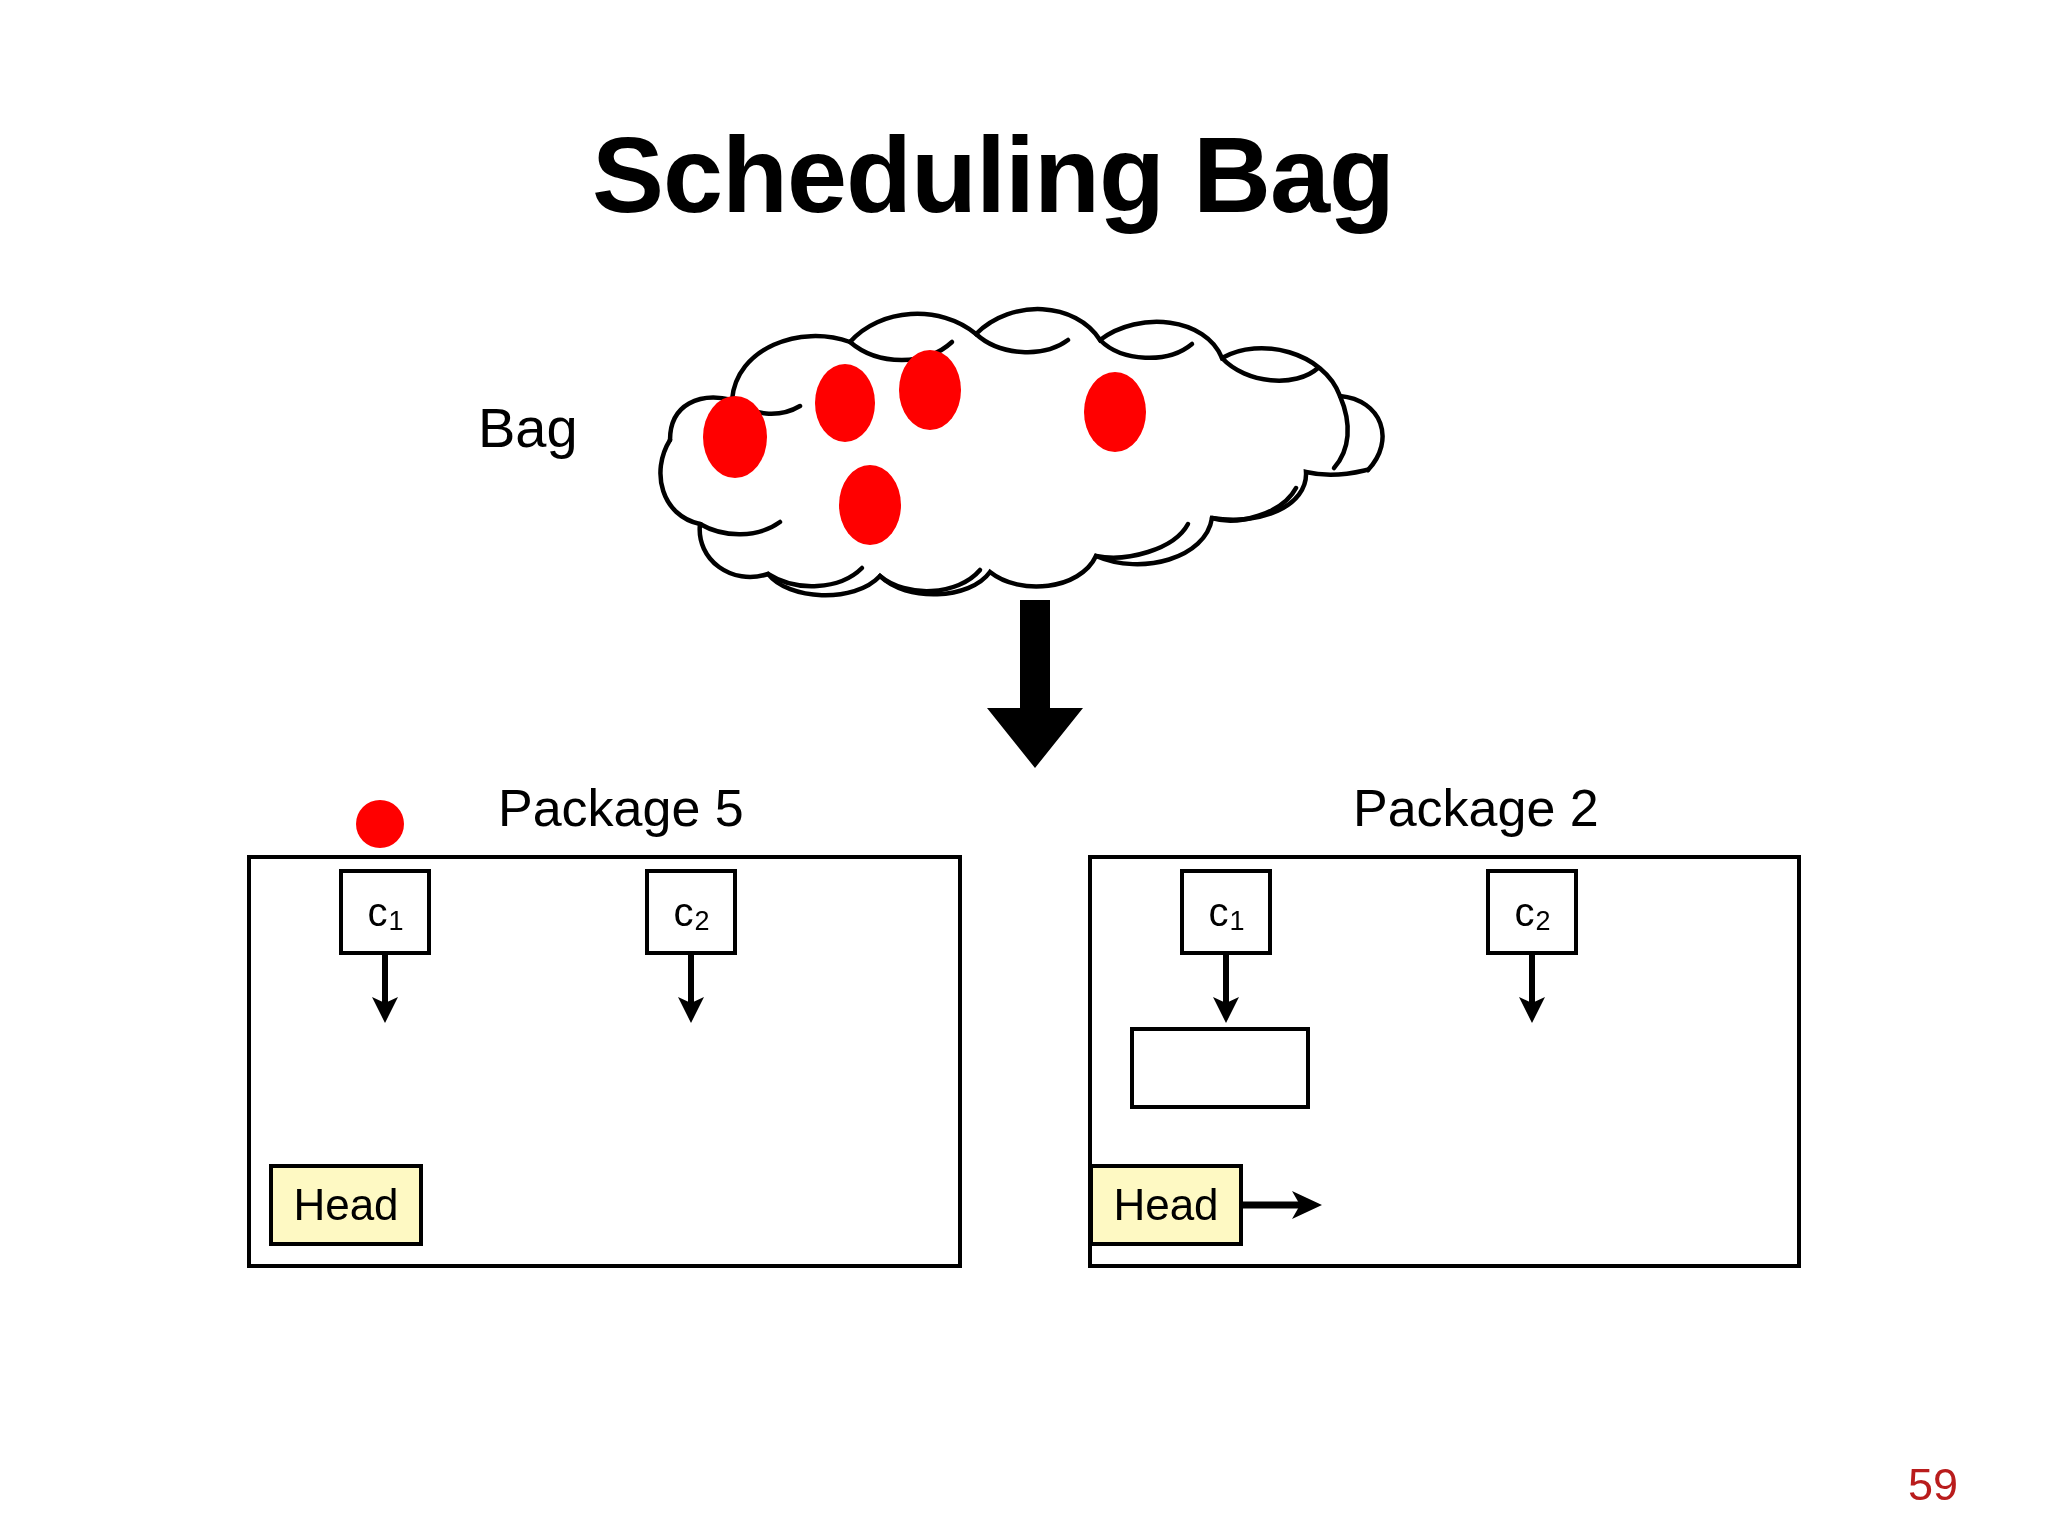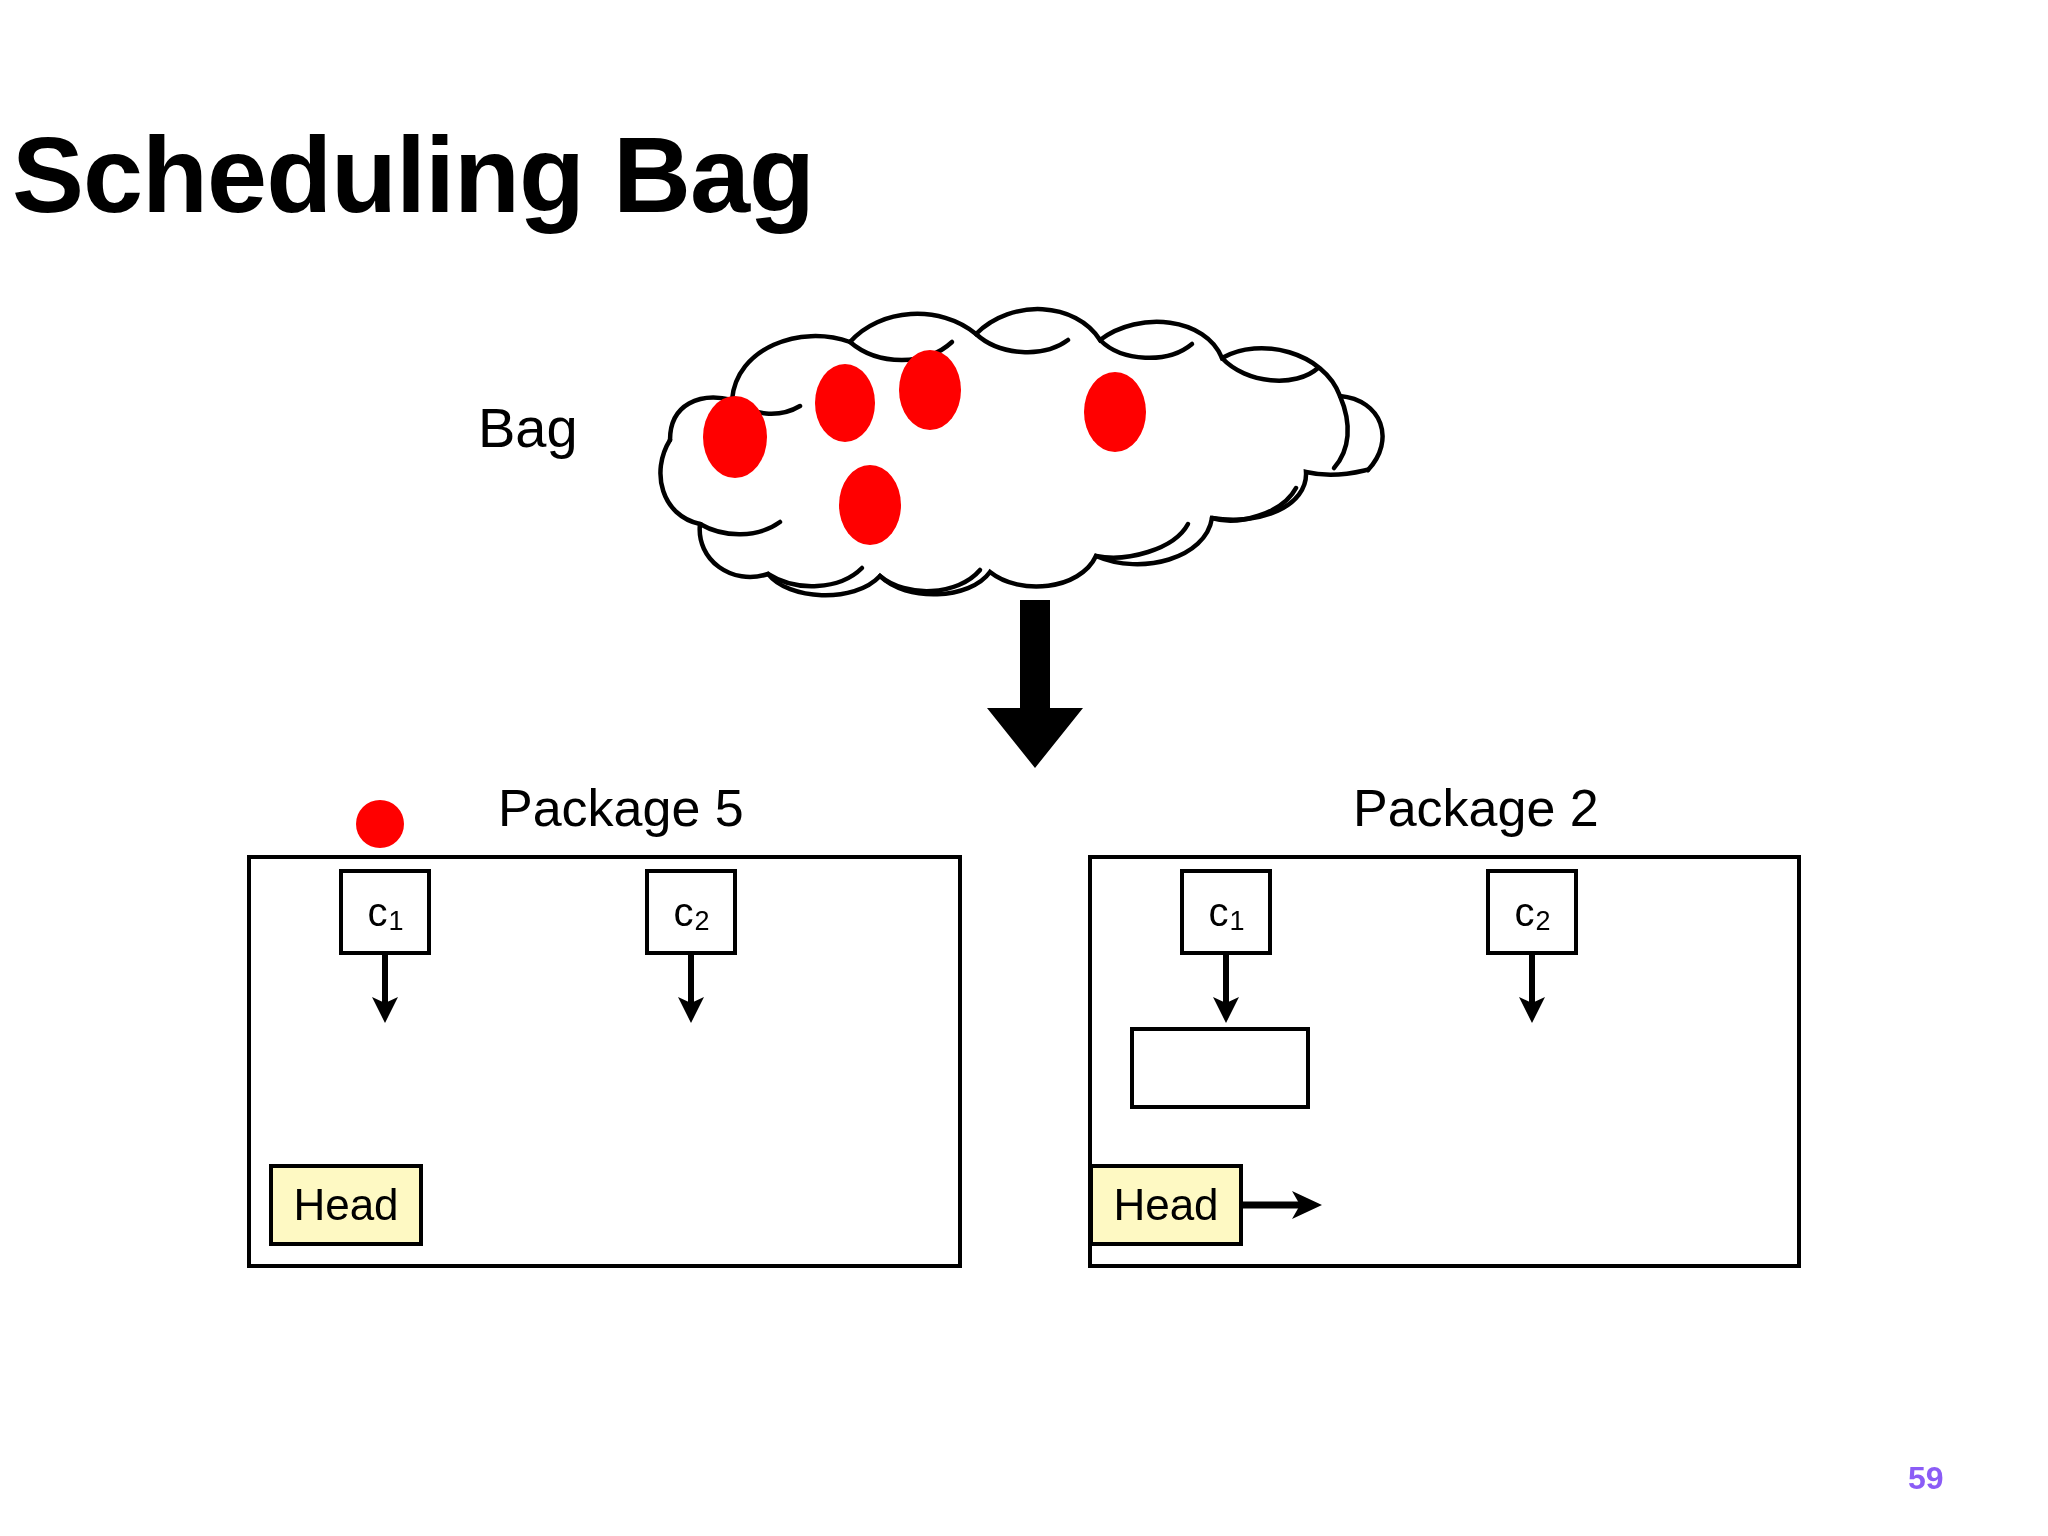--- a/index.html
+++ b/index.html
@@ -19,24 +19,24 @@
     position: absolute;
     left: 0; top: 0;
     width: 2048px;
     height: 1536px;
     background: #ffffff;
   }
 
   
   #slide-title {
     position: absolute;
-    left: 12px;
+    left: 4px;
     top: 118px;
     width: 1978px;
-    text-align: left;
+    text-align: center;
     font-size: 108px;
     font-weight: bold;
     letter-spacing: -1px;
     line-height: 1.05;
     white-space: nowrap;
   }
 
   
   #bag-label {
     position: absolute;
@@ -140,24 +140,23 @@
     left: 28px;
     top: 1452px;
     font-size: 48px;
     line-height: 1;
     white-space: nowrap;
   }
   #slide-number {
     position: absolute;
     left: 1908px;
     top: 1462px;
-    font-size: 32px;
-    color: #8b5cf6;
-    line-height: 1;
-    font-weight: bold;
+    font-size: 45px;
+    color: #b91c1c;
+    line-height: 1;
   }
 </style>
 </head>
 <body>
 
 <div class="slide">
 
   <div id="slide-title">Scheduling Bag</div>
 
   <div id="bag-label">Bag</div>

